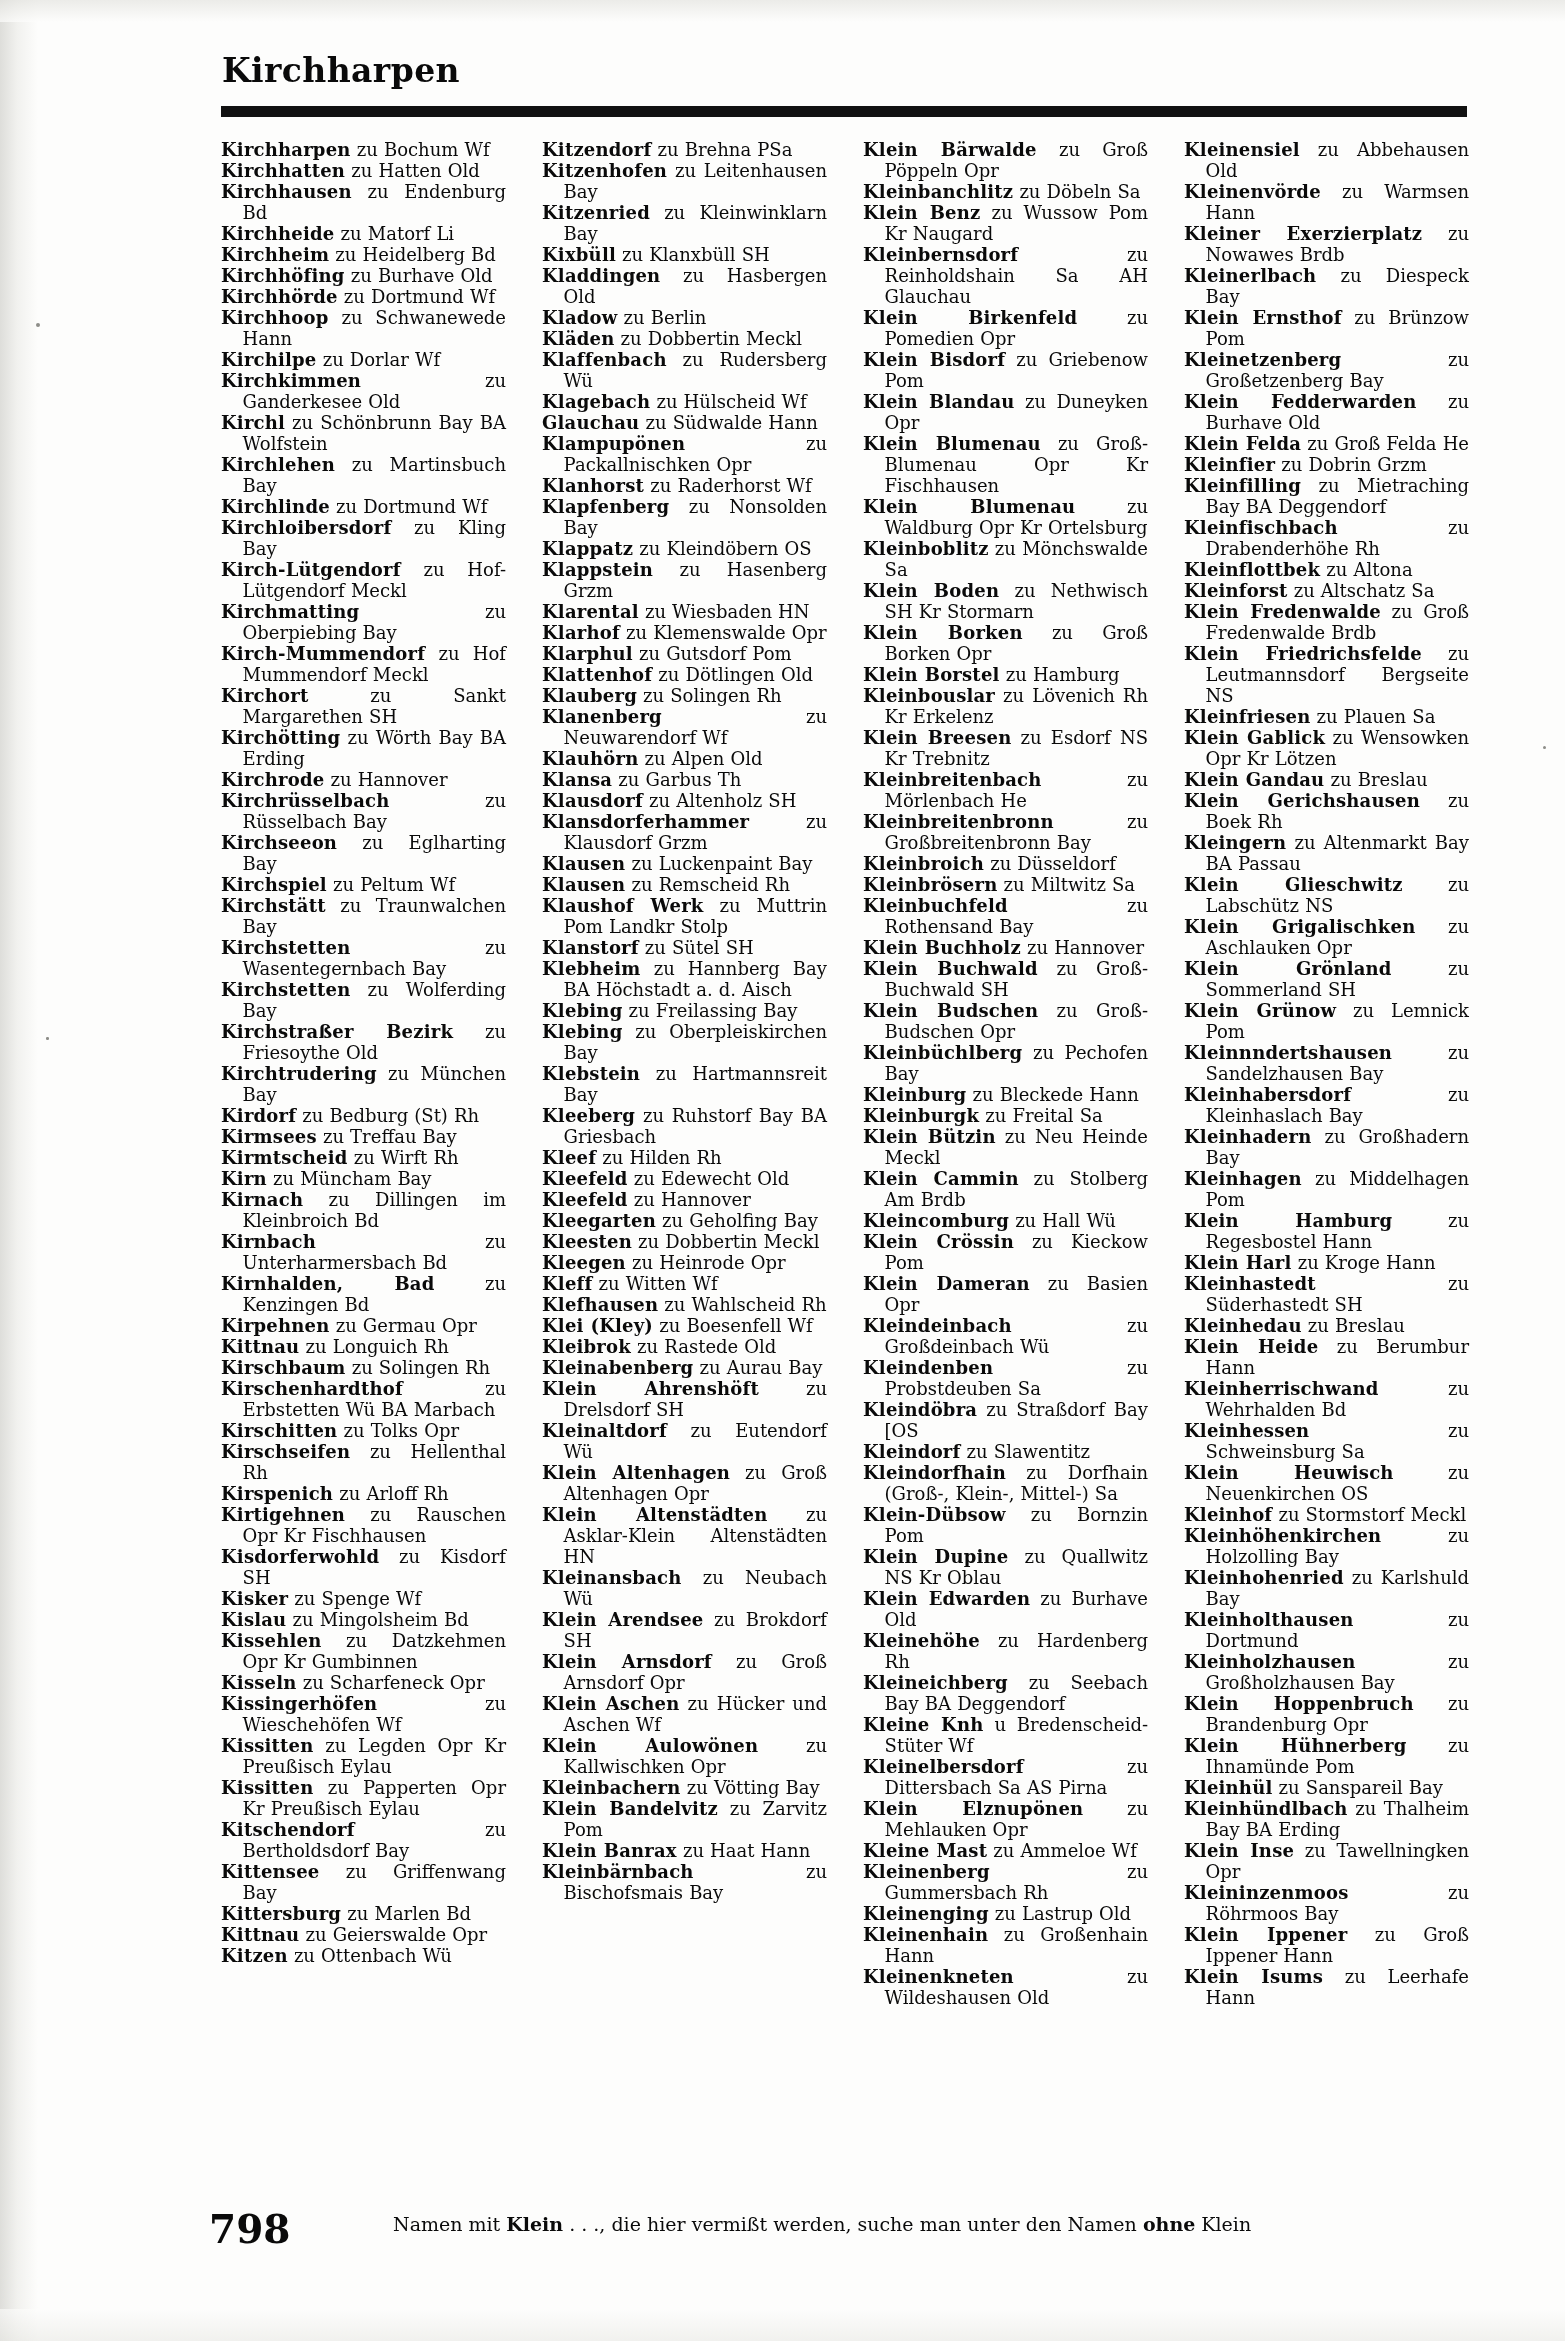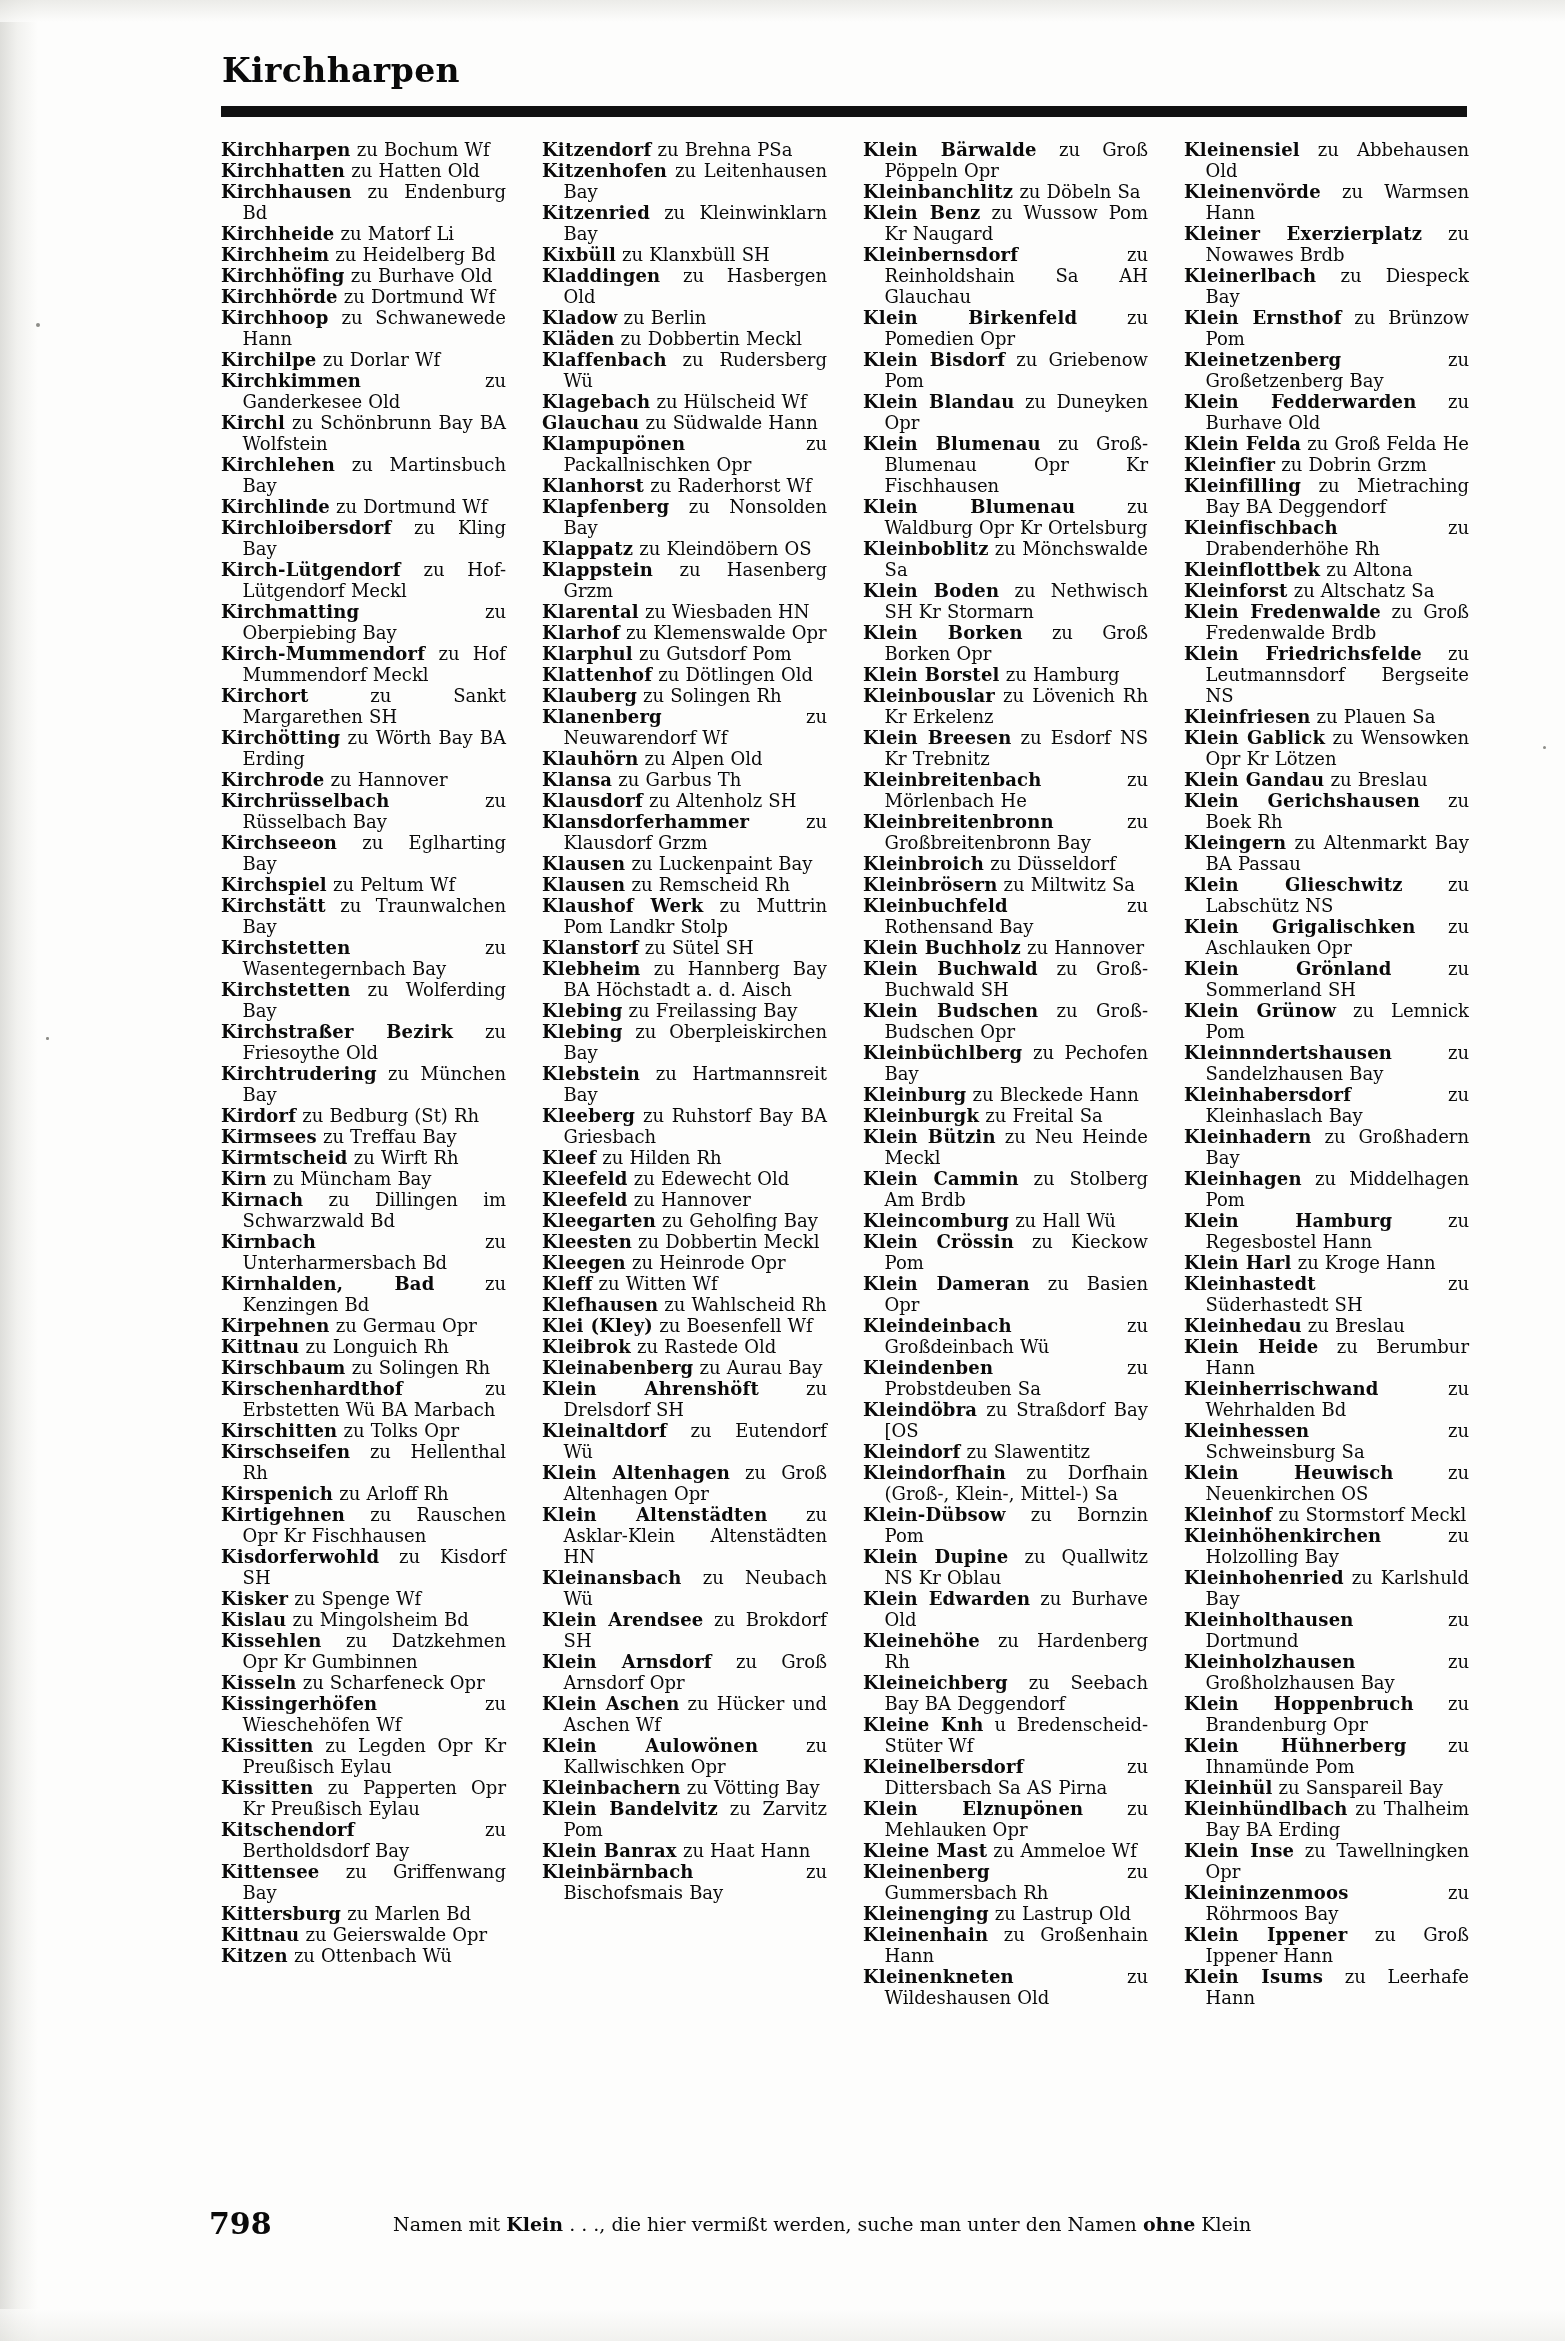--- a/index.html
+++ b/index.html
@@ -92,21 +92,21 @@
     transform-origin:left top;
   }
 
   
   .footer{
     position:absolute;
     left:0;top:2206px;width:1566px;height:50px;
   }
   .pagenum{
     position:absolute;left:209px;top:0;
-    font-size:30px;font-weight:700;
+    font-size:39px;font-weight:700;
   }
   .footnote{
     position:absolute;left:373px;top:6.6px;
     font-size:19px;
     width:1086px;
     margin-left:20px;
   }
   .footnote .b{font-weight:700;}
 </style>
 </head>
@@ -154,21 +154,21 @@
           <p class="entry"><span class="hw frak">Kirchspiel</span><span class="rest frak"> zu Peltum Wf</span></p>
           <p class="entry"><span class="hw frak">Kirchstätt</span><span class="rest frak"> zu Traunwalchen Bay</span></p>
           <p class="entry"><span class="hw frak">Kirchstetten</span><span class="rest frak"> zu Wasentegernbach Bay</span></p>
           <p class="entry"><span class="hw frak">Kirchstetten</span><span class="rest frak"> zu Wolferding Bay</span></p>
           <p class="entry"><span class="hw frak">Kirchstraßer Bezirk</span><span class="rest frak"> zu Friesoythe Old</span></p>
           <p class="entry"><span class="hw frak">Kirchtrudering</span><span class="rest frak"> zu München Bay</span></p>
           <p class="entry"><span class="hw frak">Kirdorf</span><span class="rest frak"> zu Bedburg (St) Rh</span></p>
           <p class="entry"><span class="hw frak">Kirmsees</span><span class="rest frak"> zu Treffau Bay</span></p>
           <p class="entry"><span class="hw frak">Kirmtscheid</span><span class="rest frak"> zu Wirft Rh</span></p>
           <p class="entry"><span class="hw frak">Kirn</span><span class="rest frak"> zu Müncham Bay</span></p>
-          <p class="entry"><span class="hw frak">Kirnach</span><span class="rest frak"> zu Dillingen im Schwarzwald Bd</span></p>
+          <p class="entry"><span class="hw frak">Kirnach</span><span class="rest frak"> zu Dillingen im Kleinbroich Bd</span></p>
           <p class="entry"><span class="hw frak">Kirnbach</span><span class="rest frak"> zu Unterharmersbach Bd</span></p>
           <p class="entry"><span class="hw frak">Kirnhalden, Bad</span><span class="rest frak"> zu Kenzingen Bd</span></p>
           <p class="entry"><span class="hw frak">Kirpehnen</span><span class="rest frak"> zu Germau Opr</span></p>
           <p class="entry"><span class="hw frak">Kittnau</span><span class="rest frak"> zu Longuich Rh</span></p>
           <p class="entry"><span class="hw frak">Kirschbaum</span><span class="rest frak"> zu Solingen Rh</span></p>
           <p class="entry"><span class="hw frak">Kirschenhardthof</span><span class="rest frak"> zu Erbstetten Wü BA Marbach</span></p>
           <p class="entry"><span class="hw frak">Kirschitten</span><span class="rest frak"> zu Tolks Opr</span></p>
           <p class="entry"><span class="hw frak">Kirschseifen</span><span class="rest frak"> zu Hellenthal Rh</span></p>
           <p class="entry"><span class="hw frak">Kirspenich</span><span class="rest frak"> zu Arloff Rh</span></p>
           <p class="entry"><span class="hw frak">Kirtigehnen</span><span class="rest frak"> zu Rauschen Opr Kr Fischhausen</span></p>

